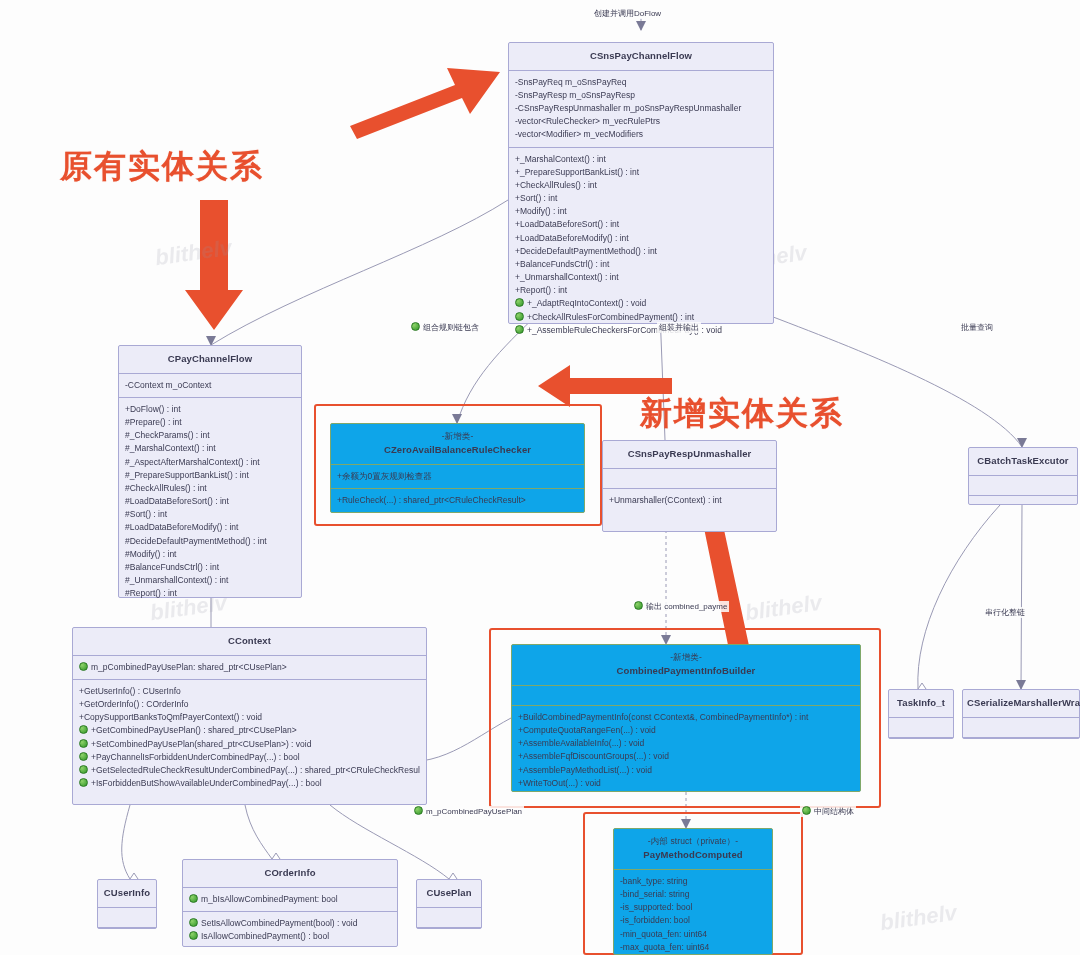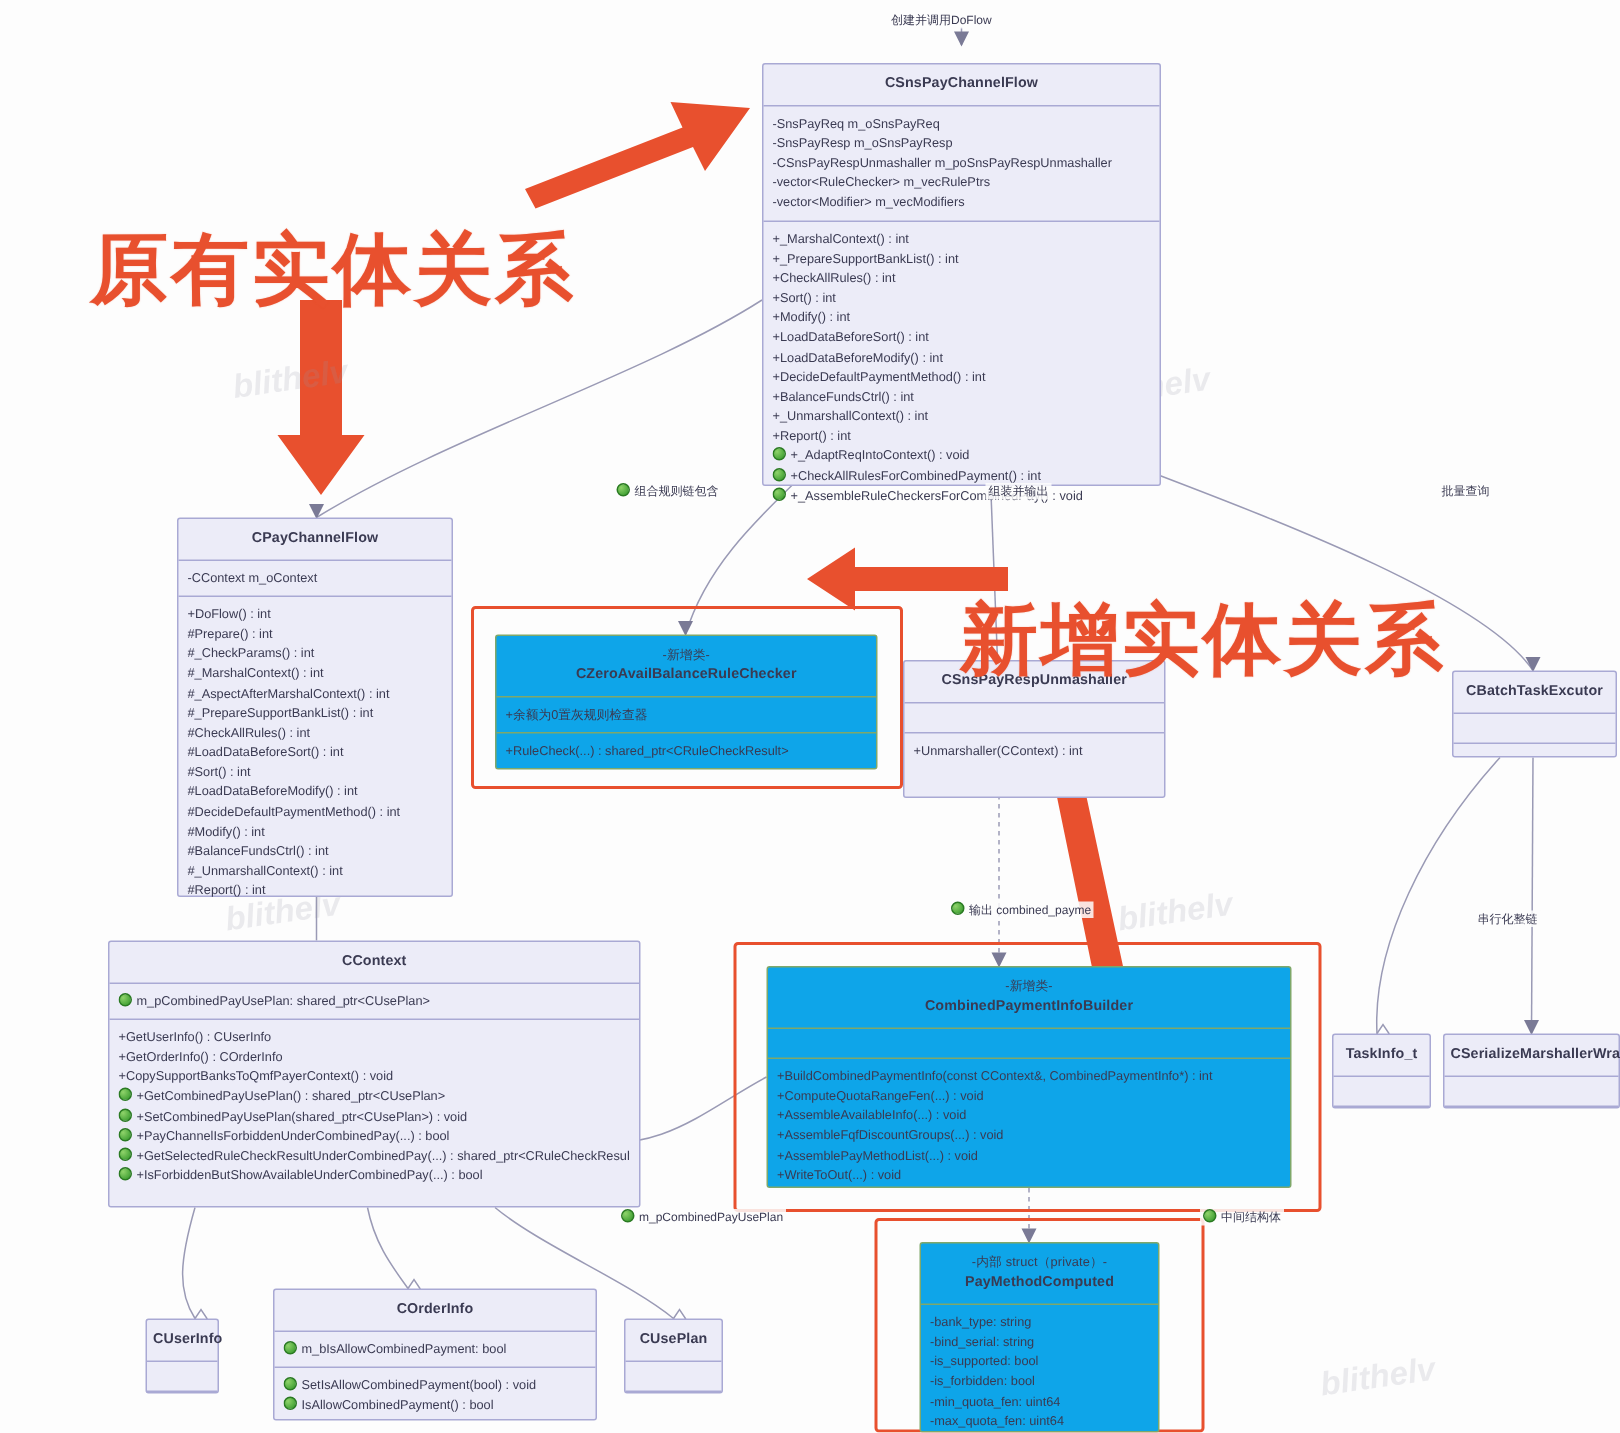--- a/index.html
+++ b/index.html
@@ -56,21 +56,21 @@
 
   
   .edgelabel{
     position:absolute;font-size:8px;white-space:nowrap;
     background:rgba(253,253,253,.85);padding:0 2px;color:#3a3a52;
   }
 
   
   .anno{
     position:absolute;color:#e8502e;font-weight:bold;
-    font-size:52px;letter-spacing:2px;white-space:nowrap;
+    font-size:32px;letter-spacing:2px;white-space:nowrap;
     font-family:"DejaVu Sans","Liberation Sans",sans-serif;
     text-shadow:0 0 1px rgba(232,80,46,.4);
   }
 
   
   .wm{
     position:absolute;color:rgba(150,150,165,.18);
     font-size:22px;font-style:italic;font-weight:bold;
     pointer-events:none;user-select:none;
   }
@@ -263,21 +263,21 @@
       <div class="uml" style="left: 888px; top: 689px; width: 66px; height: 50px;">
         <div class="title"><span>TaskInfo_t</span></div>
         <div class="compartment empty"></div>
         <div class="compartment empty"></div>
       </div>
       <div class="uml" style="left: 962px; top: 689px; width: 118px; height: 50px;">
         <div class="title"><span>CSerializeMarshallerWrapper</span></div>
         <div class="compartment empty"></div>
         <div class="compartment empty"></div>
       </div>
-      <div class="uml" style="left: 97px; top: 879px; width: 49px; height: 50px;">
+      <div class="uml" style="left: 97px; top: 879px; width: 60px; height: 50px;">
         <div class="title"><span>CUserInfo</span></div>
         <div class="compartment empty"></div>
         <div class="compartment empty"></div>
       </div>
       <div class="uml" style="left: 182px; top: 859px; width: 216px; height: 88px;">
         <div class="title"><span>COrderInfo</span></div>
         <div class="compartment">
           <div class="row"><span class="dot"></span><span>m_bIsAllowCombinedPayment: bool</span></div>
         </div>
         <div class="compartment">

